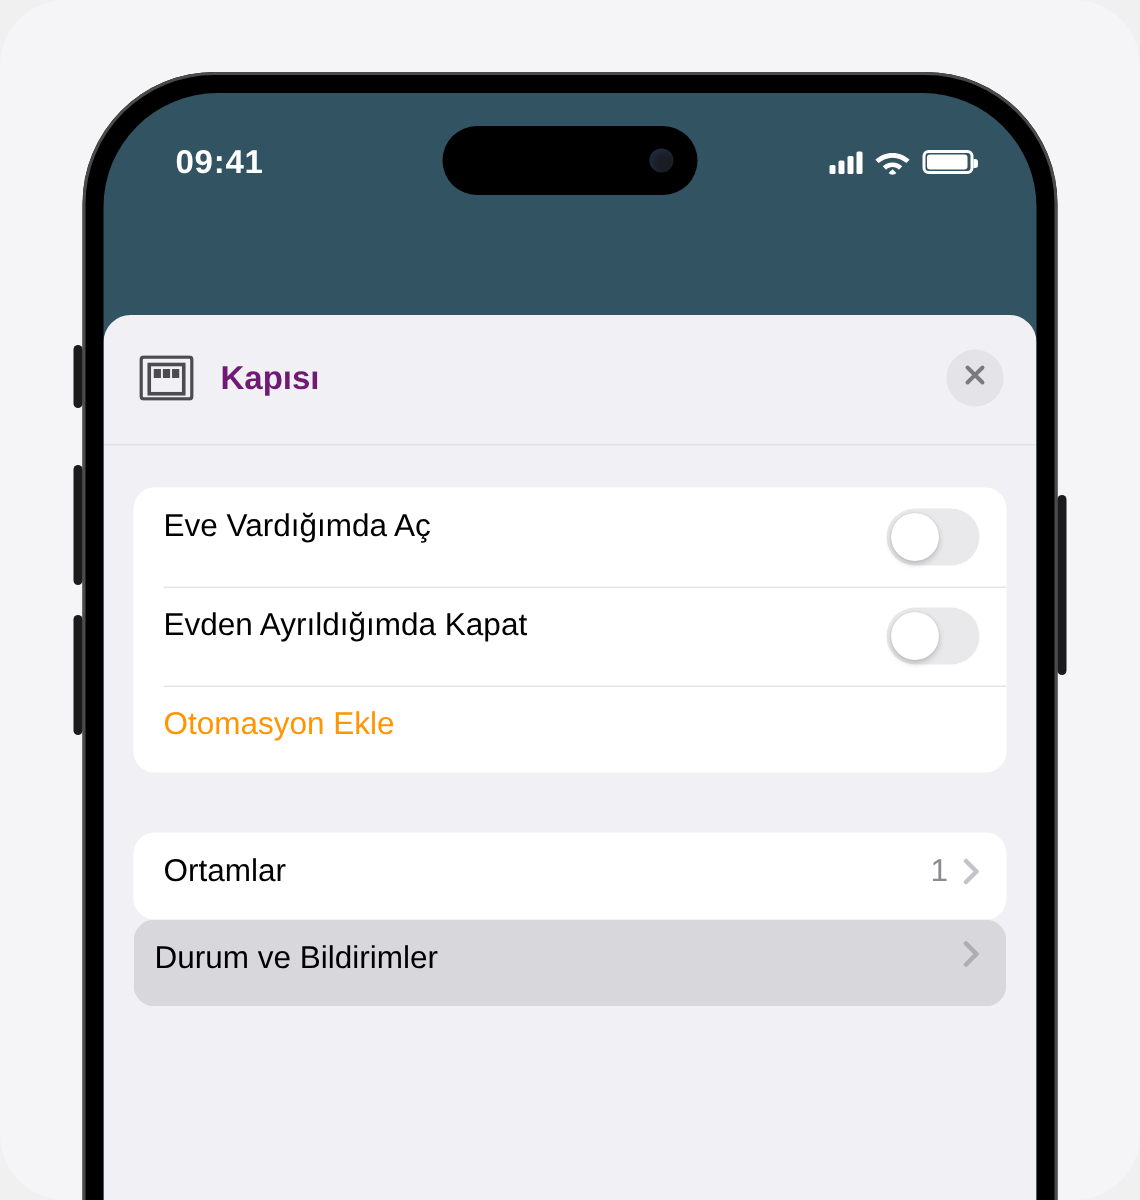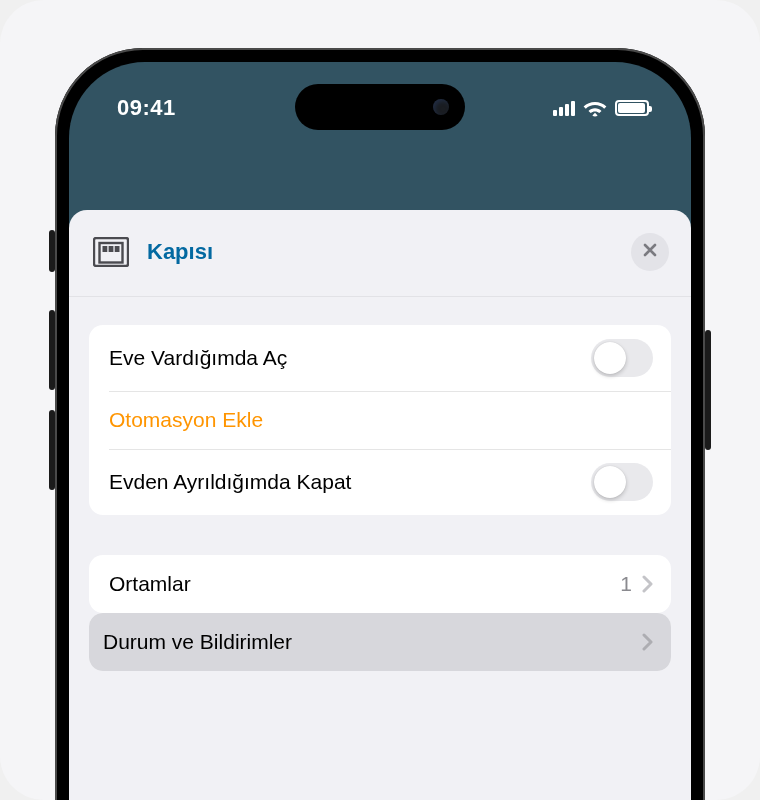--- a/index.html
+++ b/index.html
@@ -153,21 +153,21 @@
   }
   .accessory-icon {
     width: 40px; height: 40px;
     display:flex; align-items:center; justify-content:center;
   }
   .accessory-icon svg { display:block; }
   .sheet-title-wrap { flex: 1; min-width:0; }
   .sheet-title {
     font-size: 22px;
     font-weight: 700;
-    color: #0369a1;
+    color: #701a75;
     line-height: 1.15;
   }
   .sheet-subtitle {
     font-size: 21px;
     font-weight: 400;
     color: #8a8a8f;
     line-height: 1.15;
   }
   .close-btn {
     width: 38px; height: 38px;
@@ -183,21 +183,21 @@
   }
 
   .cell-group {
     background: #fff;
     border-radius: 14px;
     overflow: hidden;
   }
   .cell-group.tight { margin-bottom: 40px; }
   .cell {
     display: flex;
-    align-items: center;
+    align-items: flex-start;
     justify-content: space-between;
     min-height: 58px;
     padding: 14px 18px 14px 20px;
     font-size: 21px;
     color: #000;
     position: relative;
   }
   .cell + .cell::before {
     content:"";
     position:absolute;
@@ -299,29 +299,29 @@
 
           <div class="cell-group tight">
 
             <div class="cell">
               <span>Eve Vardığımda Aç</span>
               <div class="toggle">
                 <div class="toggle-knob"></div>
               </div>
             </div>
 
-            <div class="cell action">
-              <span>Otomasyon Ekle</span>
-            </div>
-
             <div class="cell">
               <span>Evden Ayrıldığımda Kapat</span>
               <div class="toggle">
                 <div class="toggle-knob"></div>
               </div>
+            </div>
+
+            <div class="cell action">
+              <span>Otomasyon Ekle</span>
             </div>
 
           </div>
 
           <div class="cell-group">
             <div class="cell">
               <span>Ortamlar</span>
               <div class="cell-right">
                 <span>1</span>
                 <span class="chevron">

